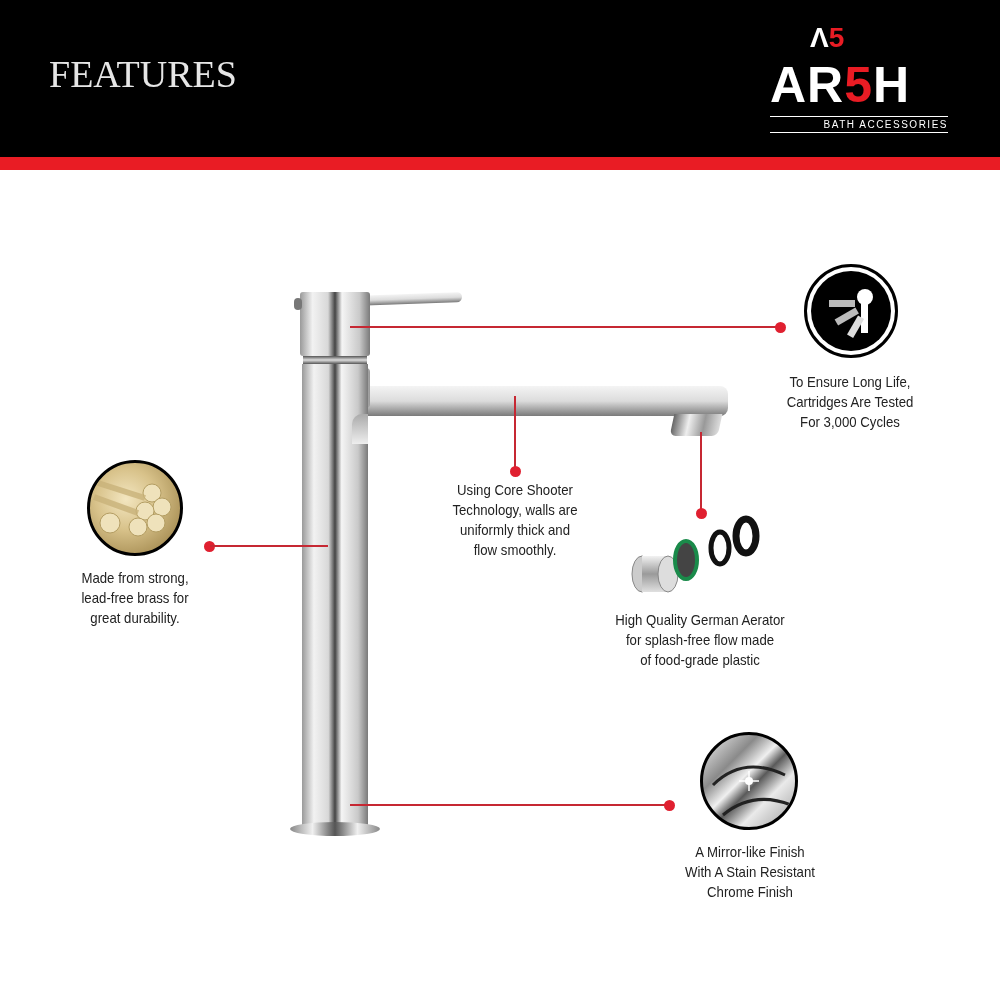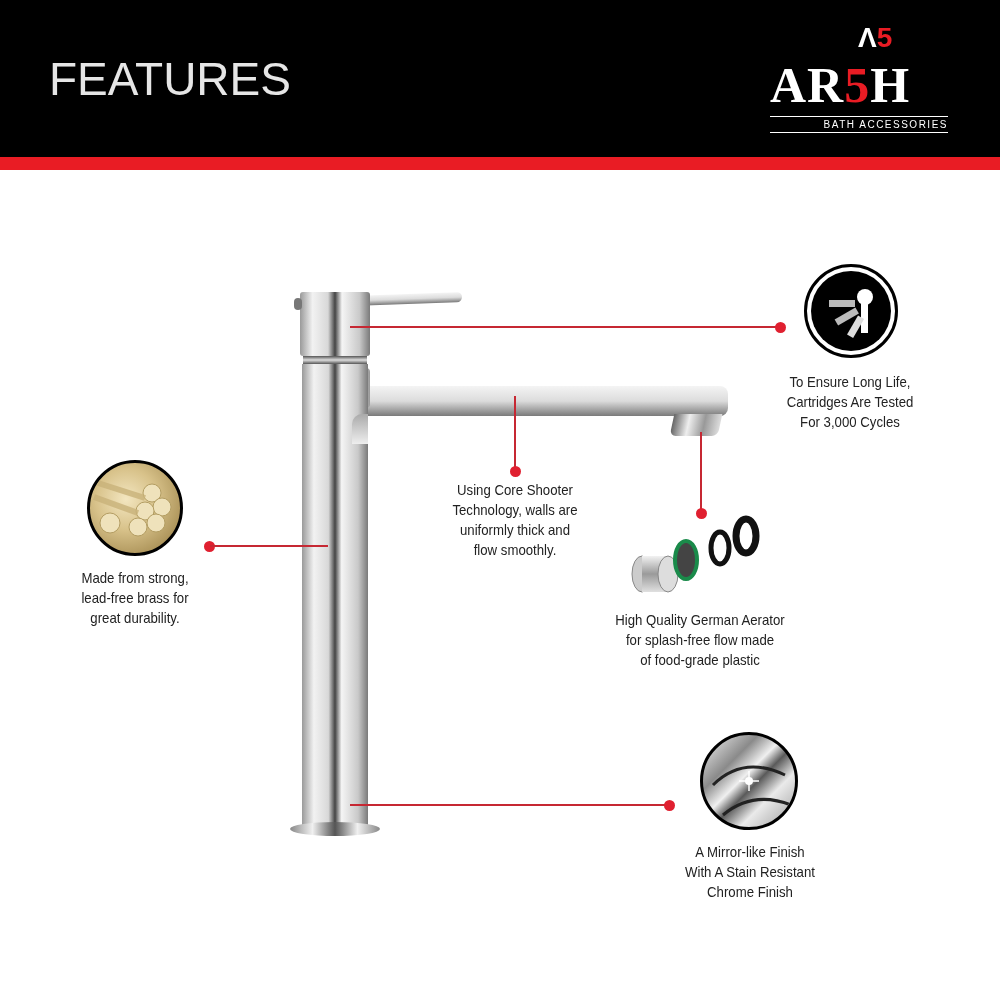--- a/index.html
+++ b/index.html
@@ -1,23 +1,23 @@
 <!DOCTYPE html>
 <html><head>
 <meta charset="utf-8">
 <style>
   html,body{margin:0;padding:0;}
   body{width:1000px;height:1000px;position:relative;background:#ffffff;overflow:hidden;font-family:"Liberation Sans",sans-serif;}
   .header{position:absolute;left:0;top:0;width:1000px;height:157px;background:#000;}
   .redband{position:absolute;left:0;top:157px;width:1000px;height:13px;background:#e91c24;}
-  .title{position:absolute;left:49px;top:52px;font-size:46px;color:#e6e6e6;letter-spacing:0px;font-family:Liberation Sans, sans-serif;}
+  .title{position:absolute;left:49px;top:52px;font-size:38px;color:#e6e6e6;letter-spacing:0px;font-family:Liberation Serif, serif;}
   .logo{position:absolute;left:770px;top:20px;width:180px;height:120px;}
-  .logo .mark{position:absolute;left:40px;top:2px;font-size:28px;font-weight:bold;color:#fff;margin-left:48px;}
+  .logo .mark{position:absolute;left:40px;top:2px;font-size:28px;font-weight:bold;color:#fff;}
   .logo .mark .five{color:#e91c24;}
-  .logo .word{position:absolute;left:0;top:36px;font-size:50px;font-weight:bold;color:#fff;letter-spacing:1px;font-family:Liberation Serif, serif;}
+  .logo .word{position:absolute;left:0;top:36px;font-size:50px;font-weight:bold;color:#fff;letter-spacing:1px;font-family:Liberation Sans, sans-serif;}
   .logo .word .s{color:#e91c24;}
   .logo .sub{position:absolute;left:0;top:96px;width:178px;border-top:1.5px solid #fff;border-bottom:1.5px solid #fff;font-size:10px;color:#fff;text-align:right;letter-spacing:1.5px;padding:2px 0;}
   .line{position:absolute;background:#c62833;}
   .dot{position:absolute;width:11px;height:11px;border-radius:50%;background:#e02030;}
   .caption{position:absolute;font-size:15px;line-height:20px;color:#222;text-align:center;font-family:"Liberation Sans",sans-serif;transform:scaleX(0.88);transform-origin:center;}
   .circle{position:absolute;border-radius:50%;border:3px solid #000;overflow:hidden;box-sizing:border-box;}
   
   .chrome-v{background:linear-gradient(90deg,#9a9a9a 0%,#f2f2f2 18%,#d8d8d8 40%,#444 50%,#f5f5f5 60%,#c9c9c9 85%,#7a7a7a 100%);}
   .chrome-h{background:linear-gradient(180deg,#f4f4f4 0%,#dcdcdc 50%,#7a7a7a 100%);}
 </style>

